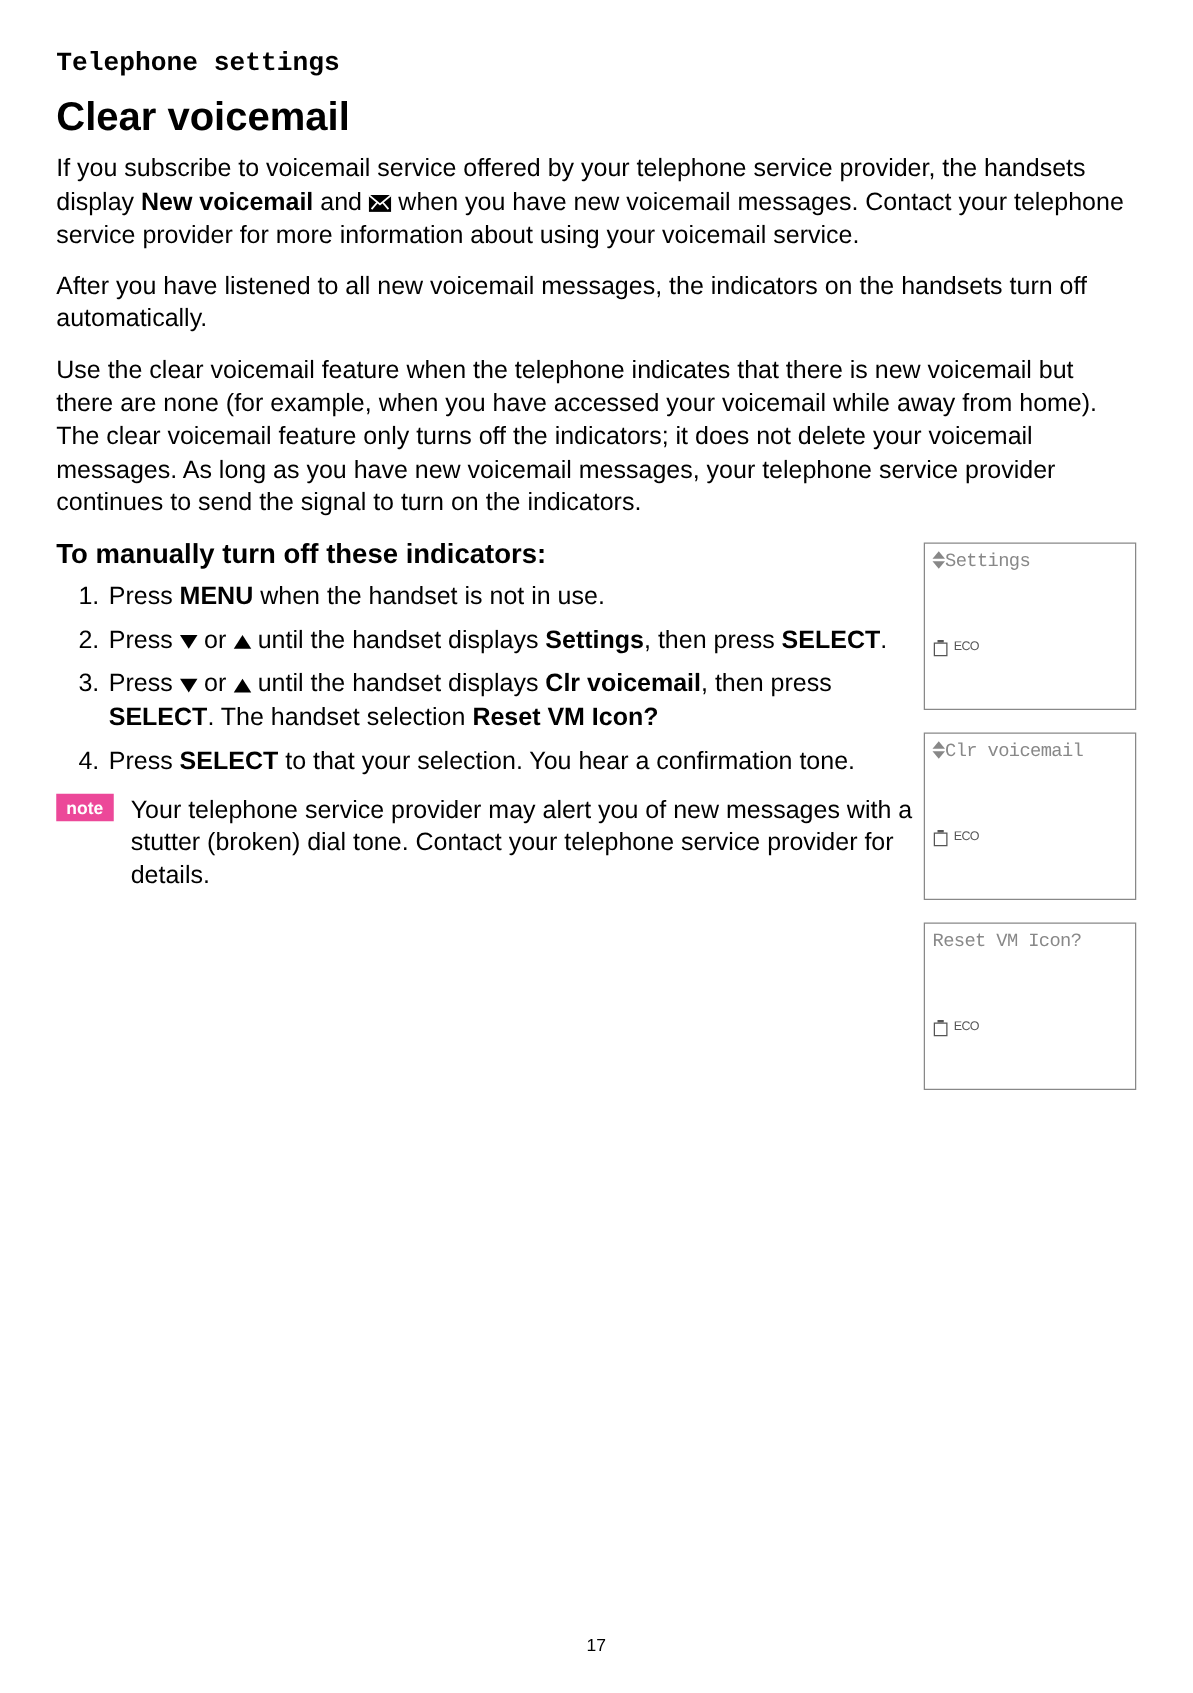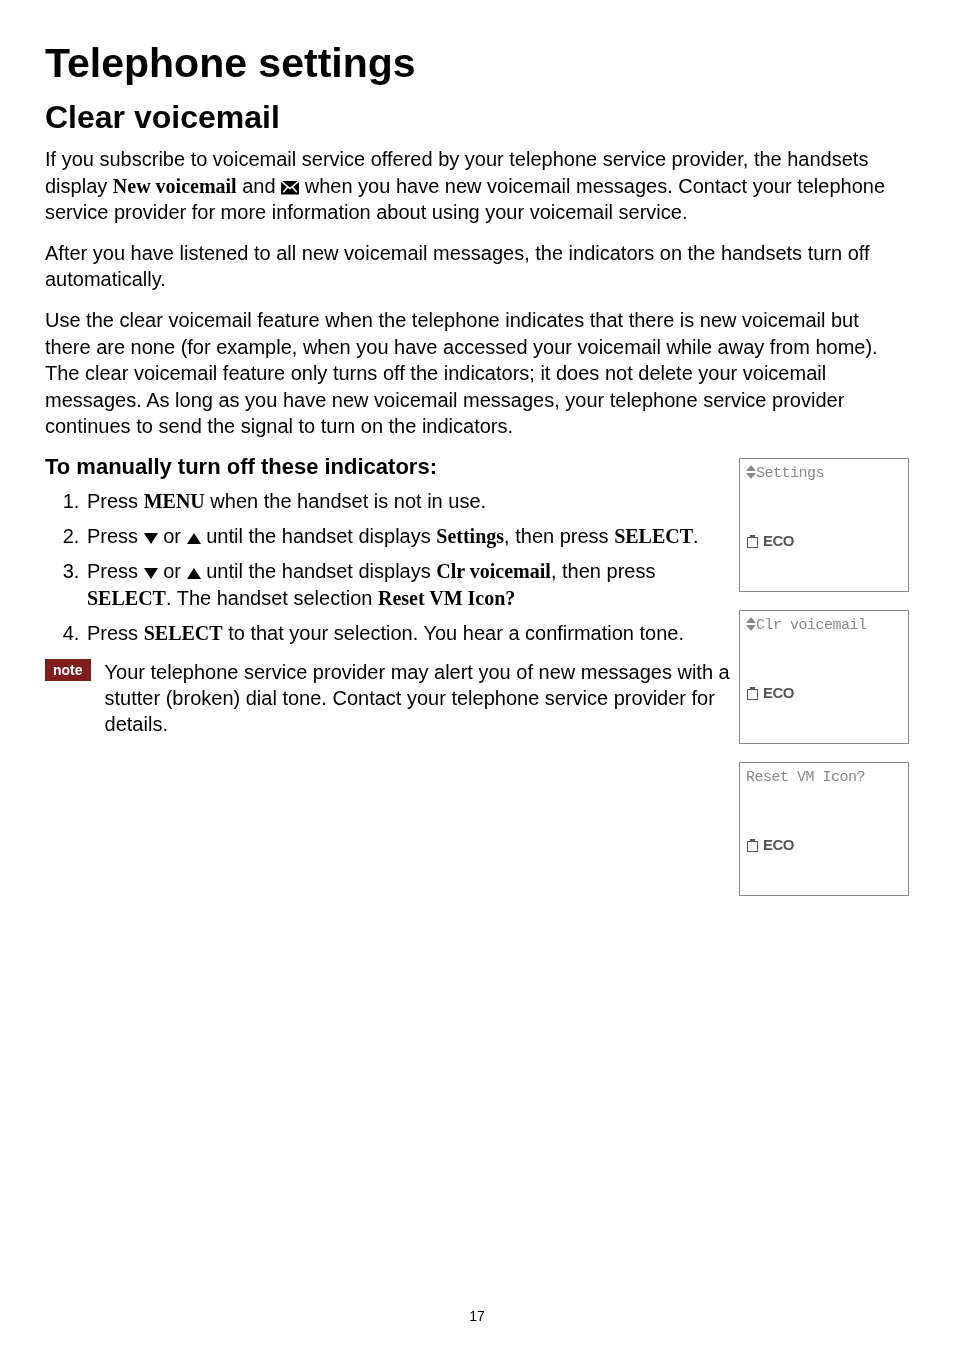--- a/index.html
+++ b/index.html
@@ -6,40 +6,41 @@
     margin: 0;
     padding: 40px 45px;
     font-family: Arial, Helvetica, sans-serif;
     color: #000;
     width: 954px;
     height: 1354px;
     box-sizing: border-box;
     position: relative;
   }
   h1 {
-    font-size: 41px;
+    font-size: 21px;
     font-weight: bold;
     margin: 0 0 12px 0;
+    font-family: Liberation Mono, monospace;
   }
   h2 {
     font-size: 32px;
     font-weight: bold;
     margin: 0 0 10px 0;
   }
   h3 {
     font-size: 22px;
     font-weight: bold;
     margin: 0 0 8px 0;
   }
   p {
     font-size: 20px;
     line-height: 1.33;
     margin: 0 0 14px 0;
   }
-  .bold { font-weight: bold; font-family: Liberation Serif, serif; }
+  .bold { font-weight: bold; }
   .main-wrap {
     display: flex;
     flex-direction: row;
   }
   .left-col {
     flex: 1;
   }
   .right-col {
     width: 170px;
     flex-shrink: 0;
@@ -57,21 +58,21 @@
     padding-left: 2px;
     margin-left: 16px;
   }
   .note-row {
     display: flex;
     align-items: flex-start;
     gap: 14px;
     margin-top: 10px;
   }
   .note-label {
-    background: #7f1d1d;
+    background: #ec4899;
     color: #fff;
     font-weight: bold;
     font-size: 14px;
     padding: 3px 8px;
   }
   .note-text {
     font-size: 20px;
     line-height: 1.3;
   }
   .screen {
@@ -91,22 +92,22 @@
   }
   .screen .status-row {
     position: absolute;
     bottom: 42px;
     left: 6px;
     display: flex;
     align-items: center;
     gap: 4px;
   }
   .eco-text {
-    font-size: 15px;
-    font-weight: bold;
+    font-size: 10px;
+    font-weight: normal;
     font-family: Arial, sans-serif;
     color: #555;
   }
   .page-number {
     position: absolute;
     bottom: 30px;
     left: 0;
     right: 0;
     text-align: center;
     font-size: 14px;

